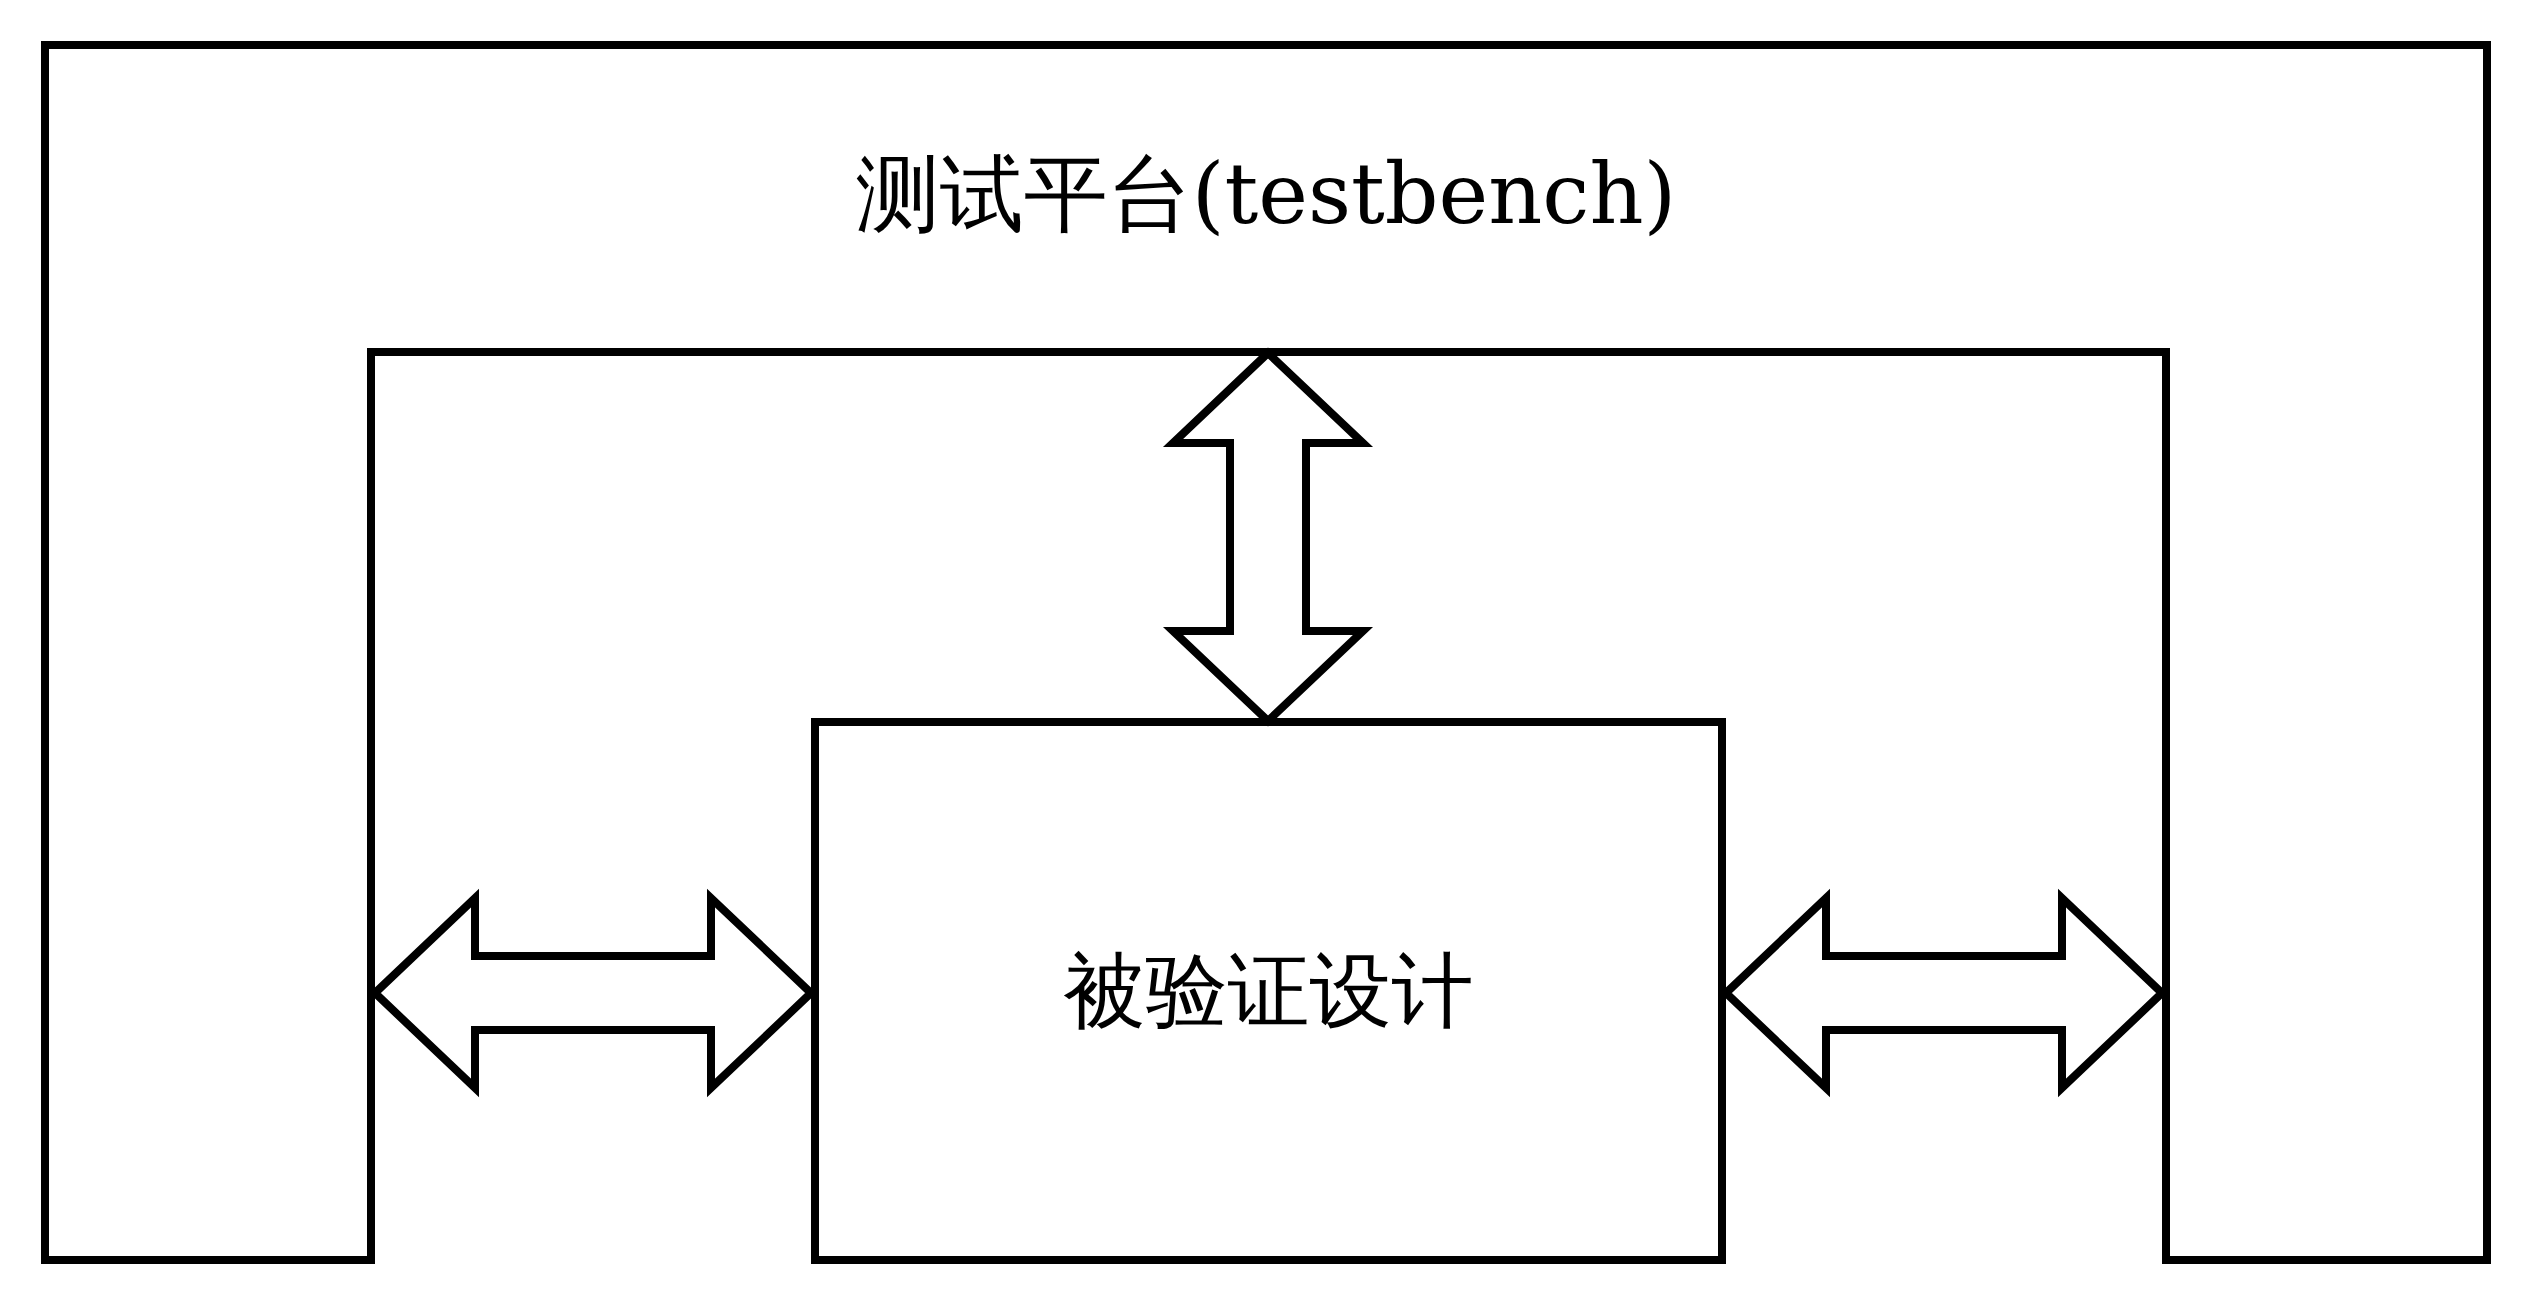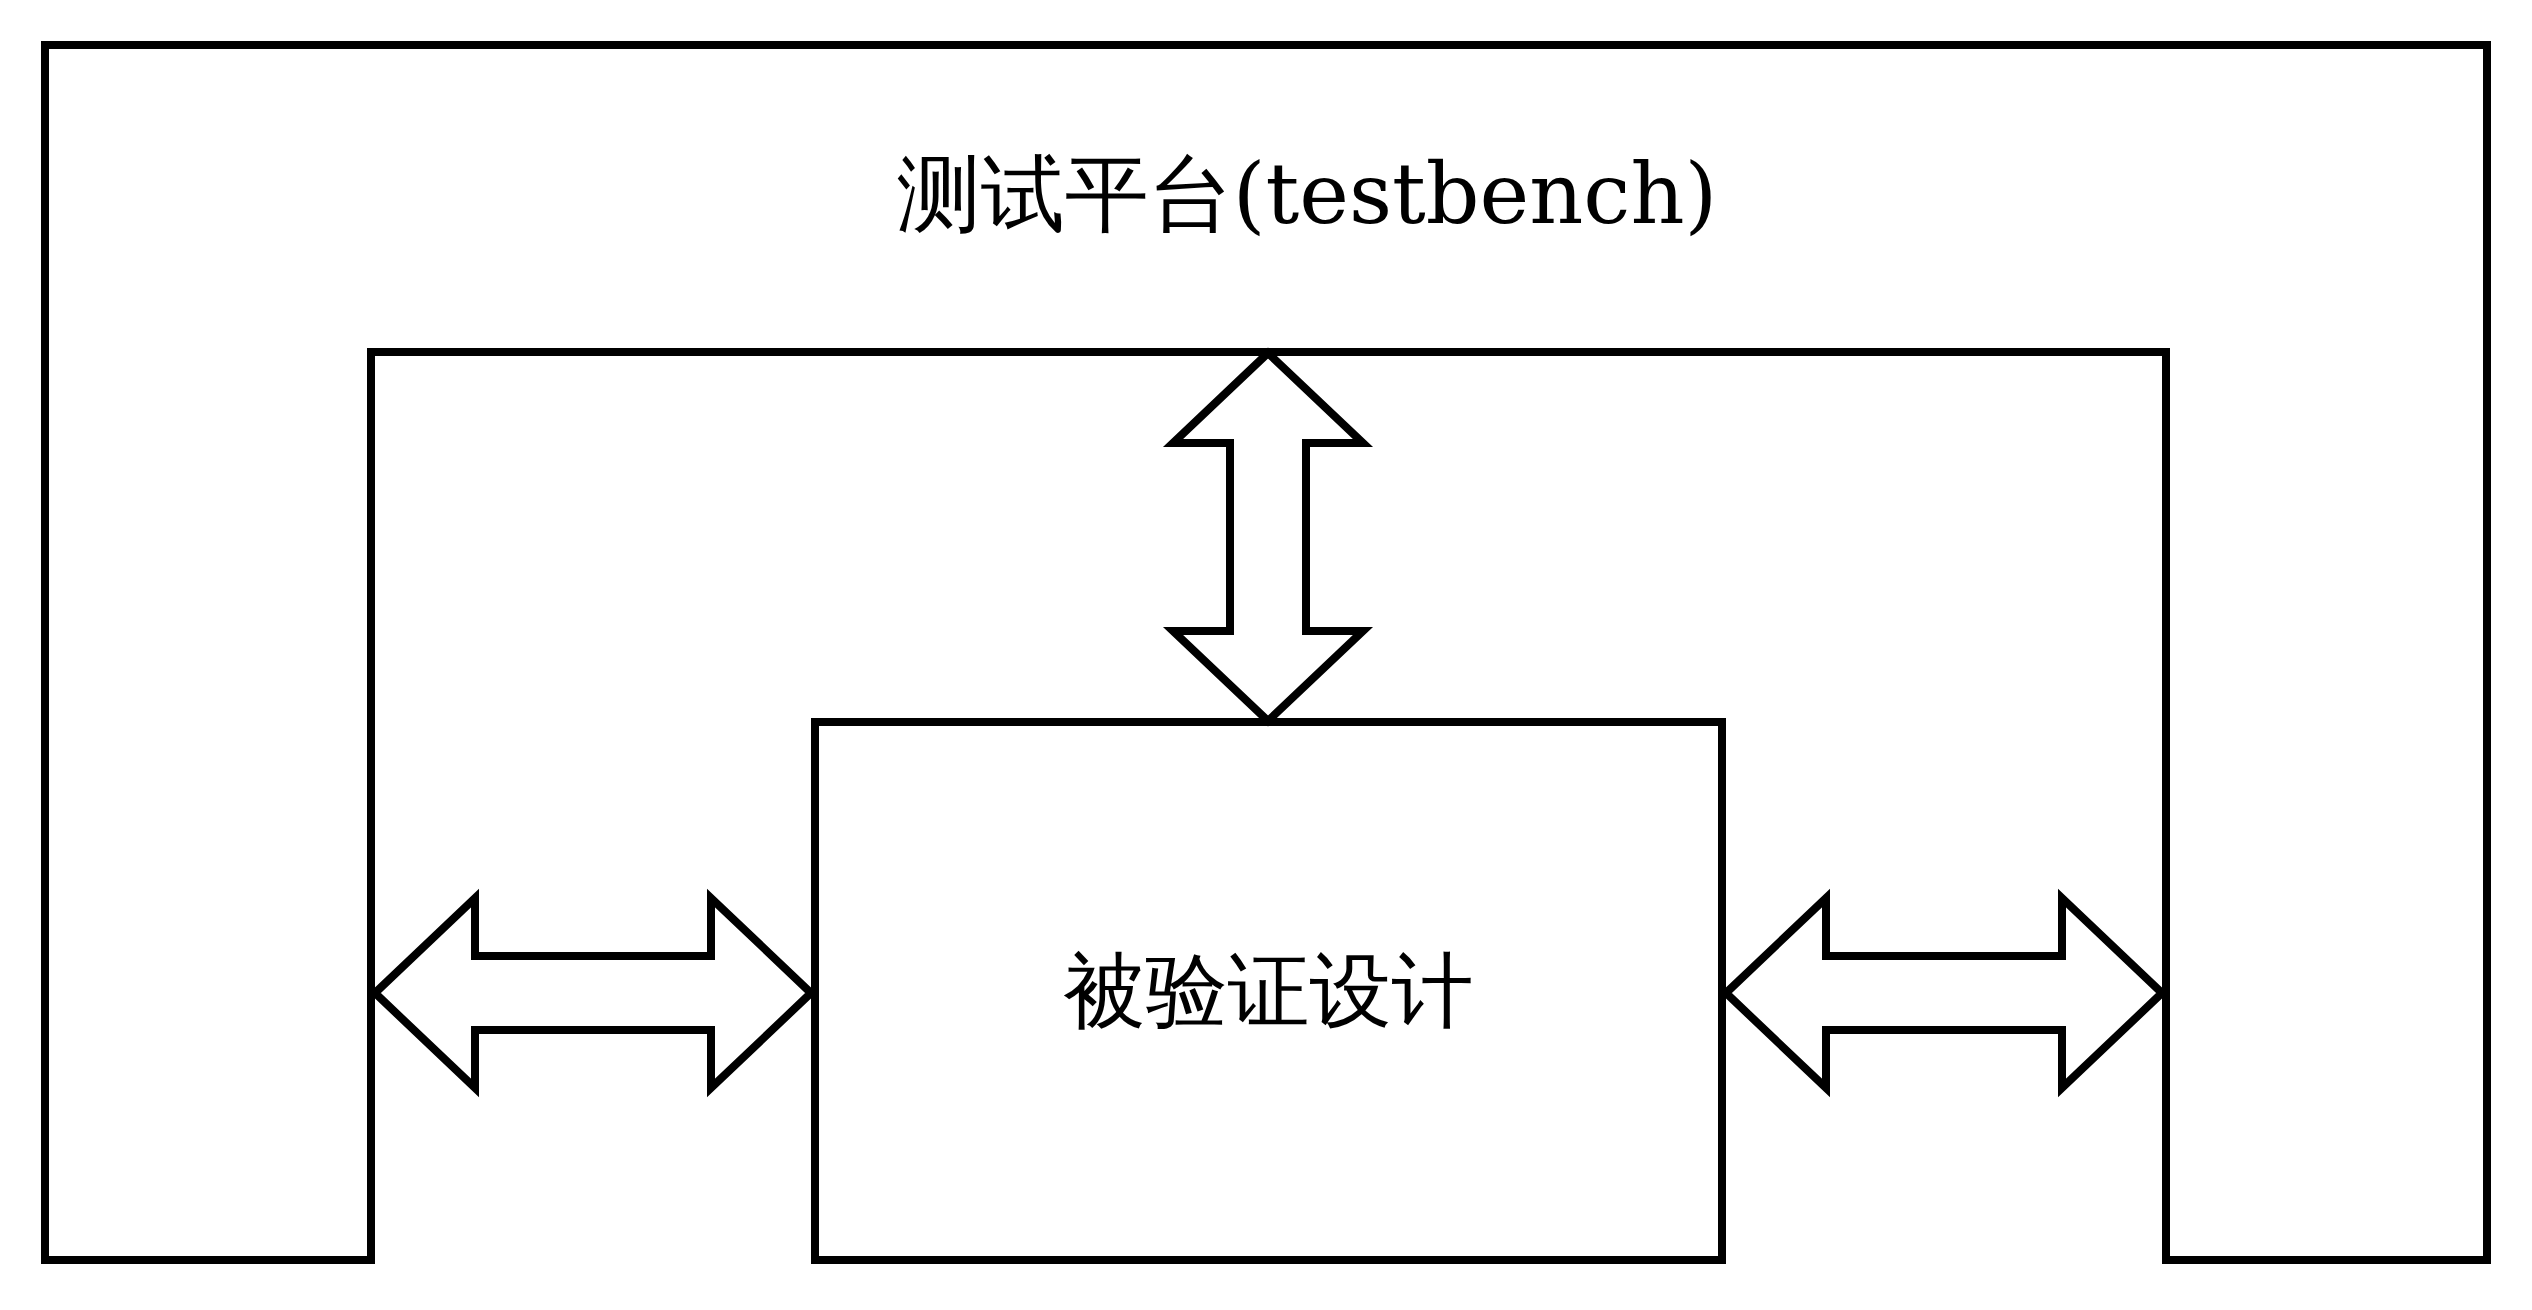--- a/index.html
+++ b/index.html
@@ -68,21 +68,20 @@
   }
 
   
   #testbench-title {
     left: 41px; top: 148px;
     width: 2450px; height: 92px;
     line-height: 92px;
     text-align: center;
     font-size: 84px;
     white-space: nowrap;
-    padding-left: 41px;
   }
 
   
   #arrow-layer {
     left: 0; top: 0;
     width: 2532px; height: 1310px;
   }
   .arrow-outline {
     fill: #ffffff;
     stroke: #000000;

